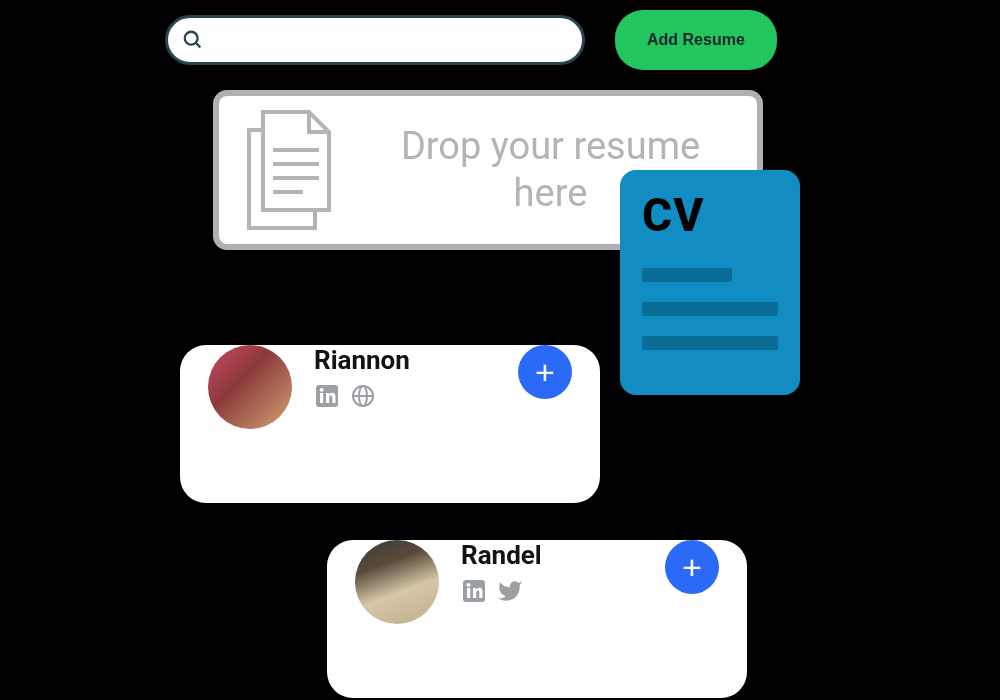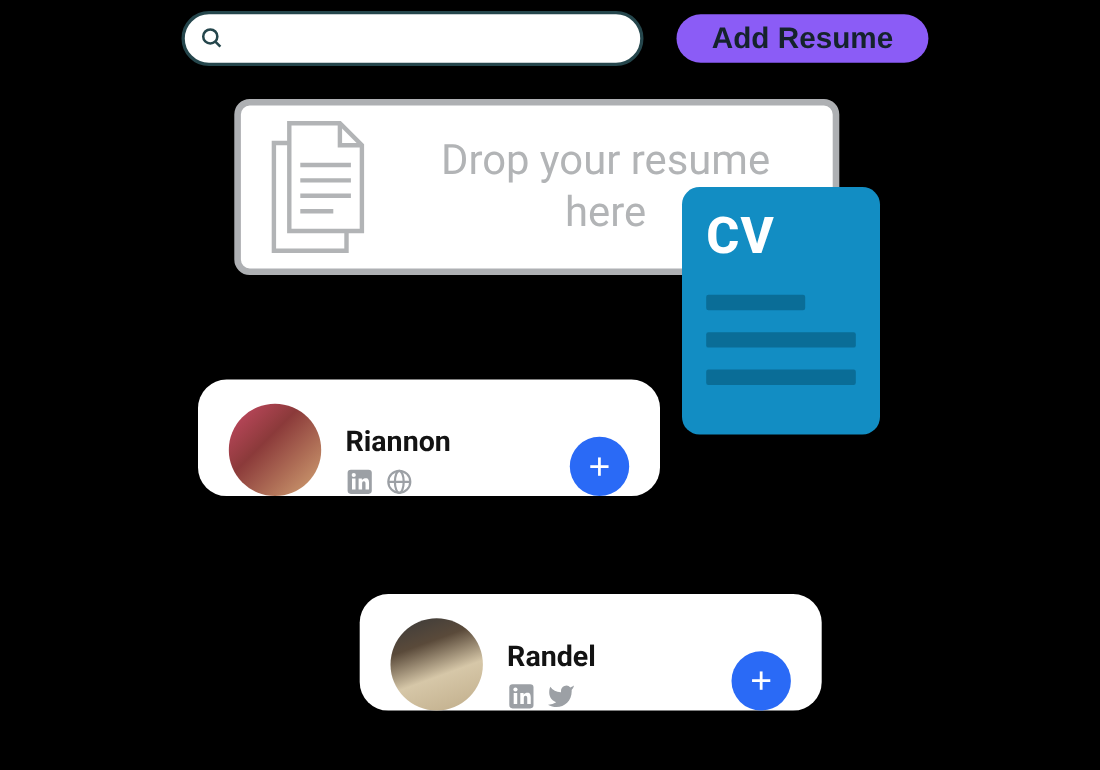--- a/index.html
+++ b/index.html
@@ -36,27 +36,27 @@
   }
   .search-input {
     border: none;
     outline: none;
     flex: 1;
     font-size: 16px;
     margin-left: 8px;
     background: transparent;
   }
   .add-resume-btn {
-    background: #8b5cf6;
+    background: #22c55e;
     color: #15232c;
     border: none;
     border-radius: 28px;
-    height: 44px;
+    height: 60px;
     padding: 0 32px;
-    font-size: 27px;
+    font-size: 16px;
     font-weight: 600;
     cursor: pointer;
   }
   .drop-zone {
     position: absolute;
     left: 213px;
     top: 90px;
     width: 550px;
     height: 160px;
     background: #fff;
@@ -84,39 +84,39 @@
     position: absolute;
     left: 620px;
     top: 170px;
     width: 180px;
     height: 225px;
     background: #128dc3;
     border-radius: 16px;
     padding: 18px 22px;
   }
   .cv-label {
-    color: #ffffff;
+    color: #000000;
     font-size: 46px;
     font-weight: 800;
     letter-spacing: 1px;
   }
   .cv-line {
     height: 14px;
     background: #0a6d97;
     border-radius: 2px;
     margin-top: 20px;
   }
   .cv-line.short { width: 66%; margin-top: 26px; }
   .candidate-card {
     position: absolute;
     background: #fff;
     border-radius: 26px;
-    height: 106px;
-    display: flex;
-    align-items: flex-end;
+    height: 158px;
+    display: flex;
+    align-items: flex-start;
     padding: 0 28px;
     gap: 22px;
   }
   .card1 { left: 180px; top: 345px; width: 420px; }
   .card2 { left: 295px; top: 540px; width: 420px; margin-left: 32px; }
   .avatar {
     width: 84px;
     height: 84px;
     border-radius: 50%;
     flex-shrink: 0;

